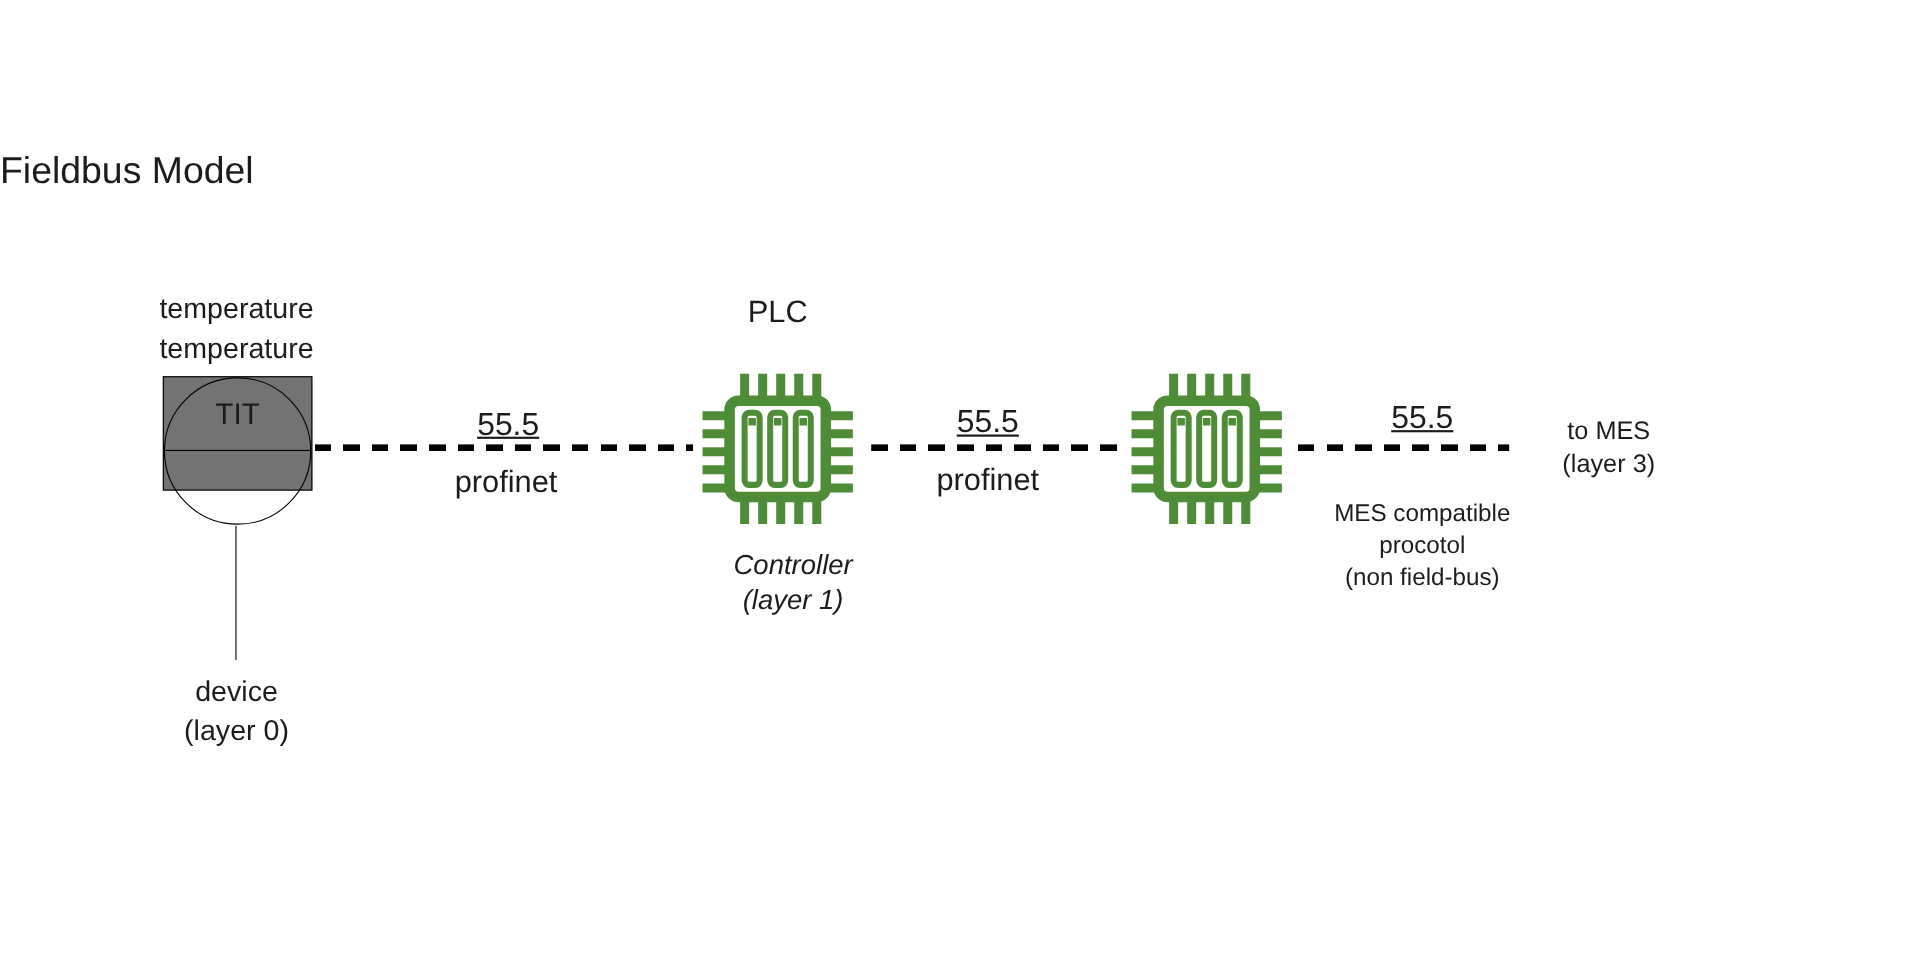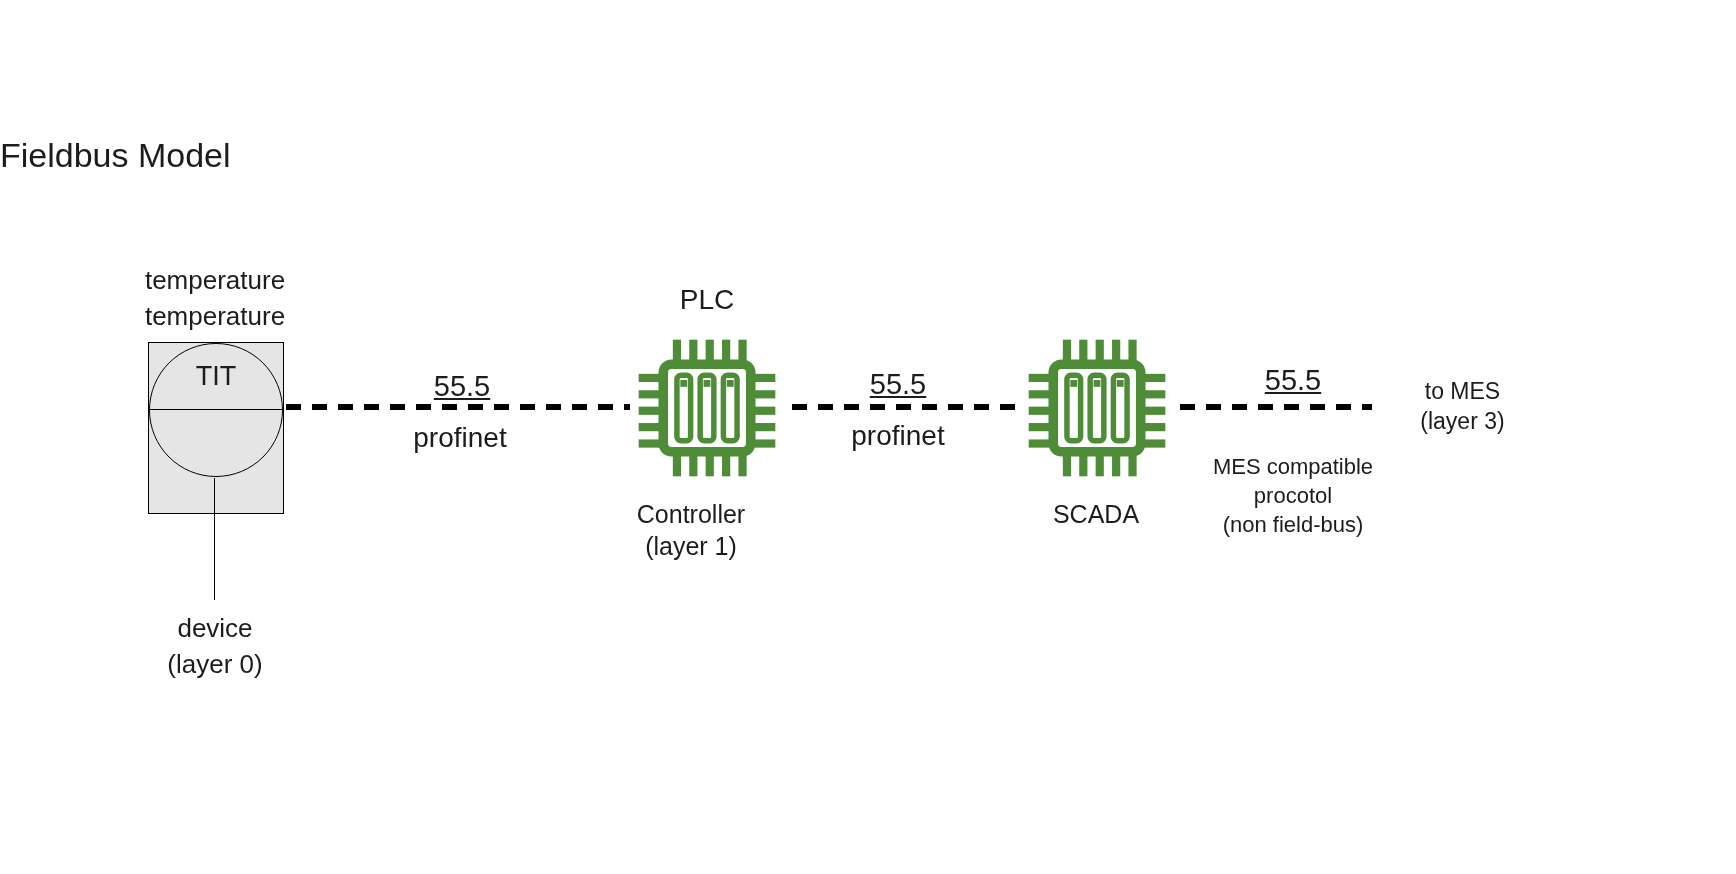--- a/index.html
+++ b/index.html
@@ -30,23 +30,23 @@
     color: var(--text-color);
   }
   .txt { position: absolute; text-align: center; color: var(--text-color); }
 
   .transmitter-label { left: 95px; top: 262px; width: 240px; font-size: 26px; line-height: 36px; }
 
   
   .tit-symbol {
     position: absolute;
     left: 148px; top: 342px;
-    width: 136px; height: 172px;
+    width: 136px; height: 104px;
     border: 1px solid #000;
-    background: #e5e5e5;
+    background: #737373;
   }
   .tit-circle {
     position: absolute;
     left: 0px; top: 0px;
     width: 134px; height: 134px;
     border: 1px solid #000;
     border-radius: 50%;
   }
   .tit-line {
     position: absolute;
@@ -94,22 +94,22 @@
 
   
   .chip {
     position: absolute;
     color: var(--chip-green);
     display: block;
   }
   .chip-plc  { left: 625px; top: 326px; }
   .chip-scada{ left: 1015px; top: 326px; }
 
-  .plc-title { left: 607px; top: 284px; width: 200px; font-size: 28px; }
-  .controller-caption { left: 581px; top: 498px; width: 220px; font-size: 25px; line-height: 32px; }
+  .plc-title { left: 607px; top: 268px; width: 200px; font-size: 28px; }
+  .controller-caption { left: 611px; top: 498px; width: 220px; font-size: 25px; line-height: 32px; font-style: italic; }
   .scada-caption { left: 986px; top: 498px; width: 220px; font-size: 25px; line-height: 32px; }
 </style>
 </head>
 <body>
 
 <div class="canvas">
 
   <div class="title">Fieldbus Model</div>
 
   <div class="txt transmitter-label">
@@ -211,21 +211,20 @@
       <rect x="72" y="36" width="10" height="48" rx="3"></rect>
     </g>
     <g fill="currentColor">
       <rect x="40.5" y="39.5" width="5" height="5"></rect>
       <rect x="57.5" y="39.5" width="5" height="5"></rect>
       <rect x="74.5" y="39.5" width="5" height="5"></rect>
     </g>
   </svg>
 
   <div class="txt scada-caption">
-    <div>SCADA</div>
   </div>
 
   <div class="dash dash3"></div>
   <div class="txt link-value lv3">55.5</div>
   <div class="txt mes-protocol">
     <div>MES compatible</div>
     <div>procotol</div>
     <div>(non field-bus)</div>
   </div>
 

